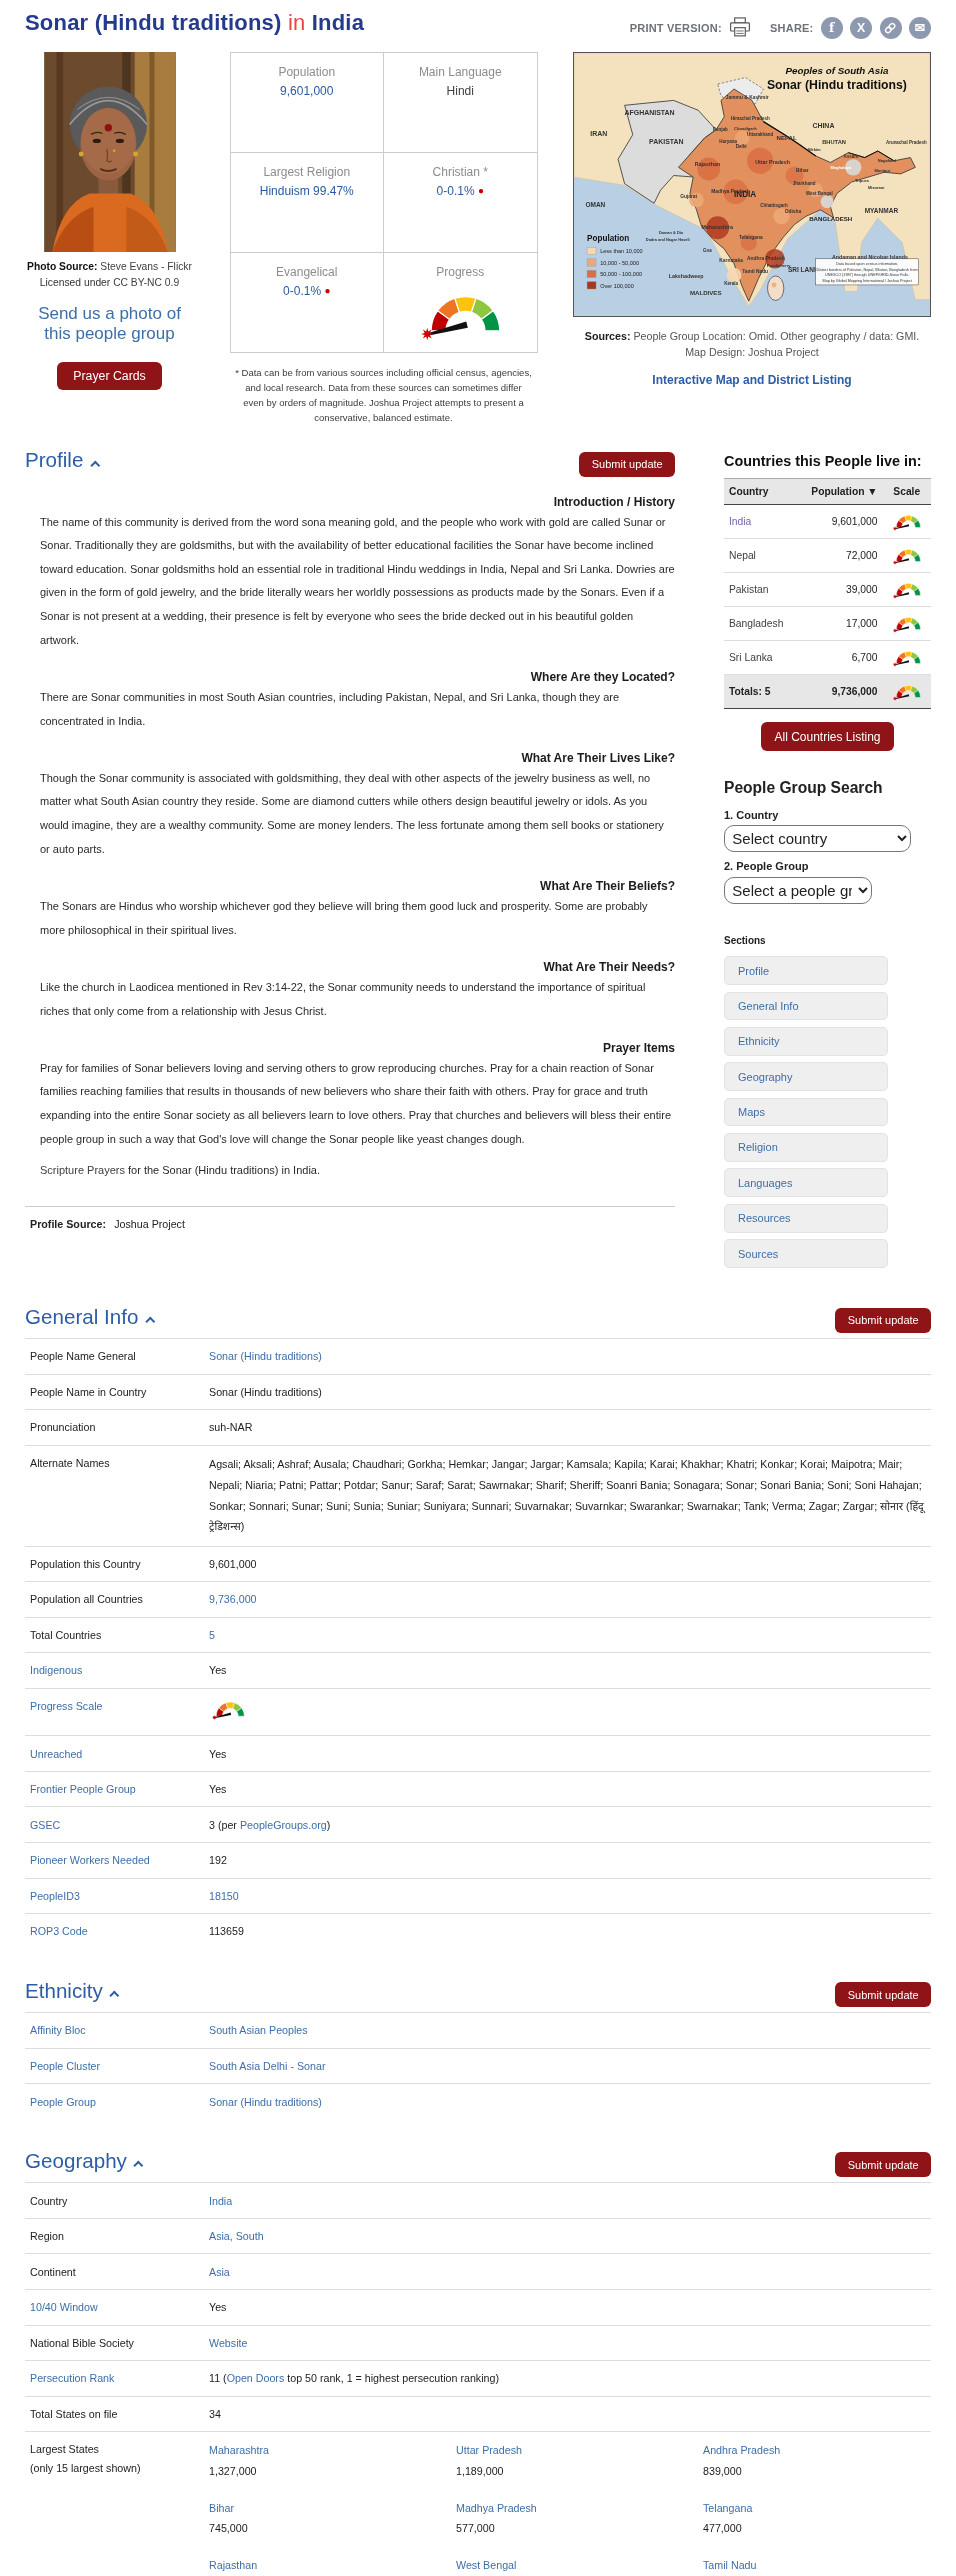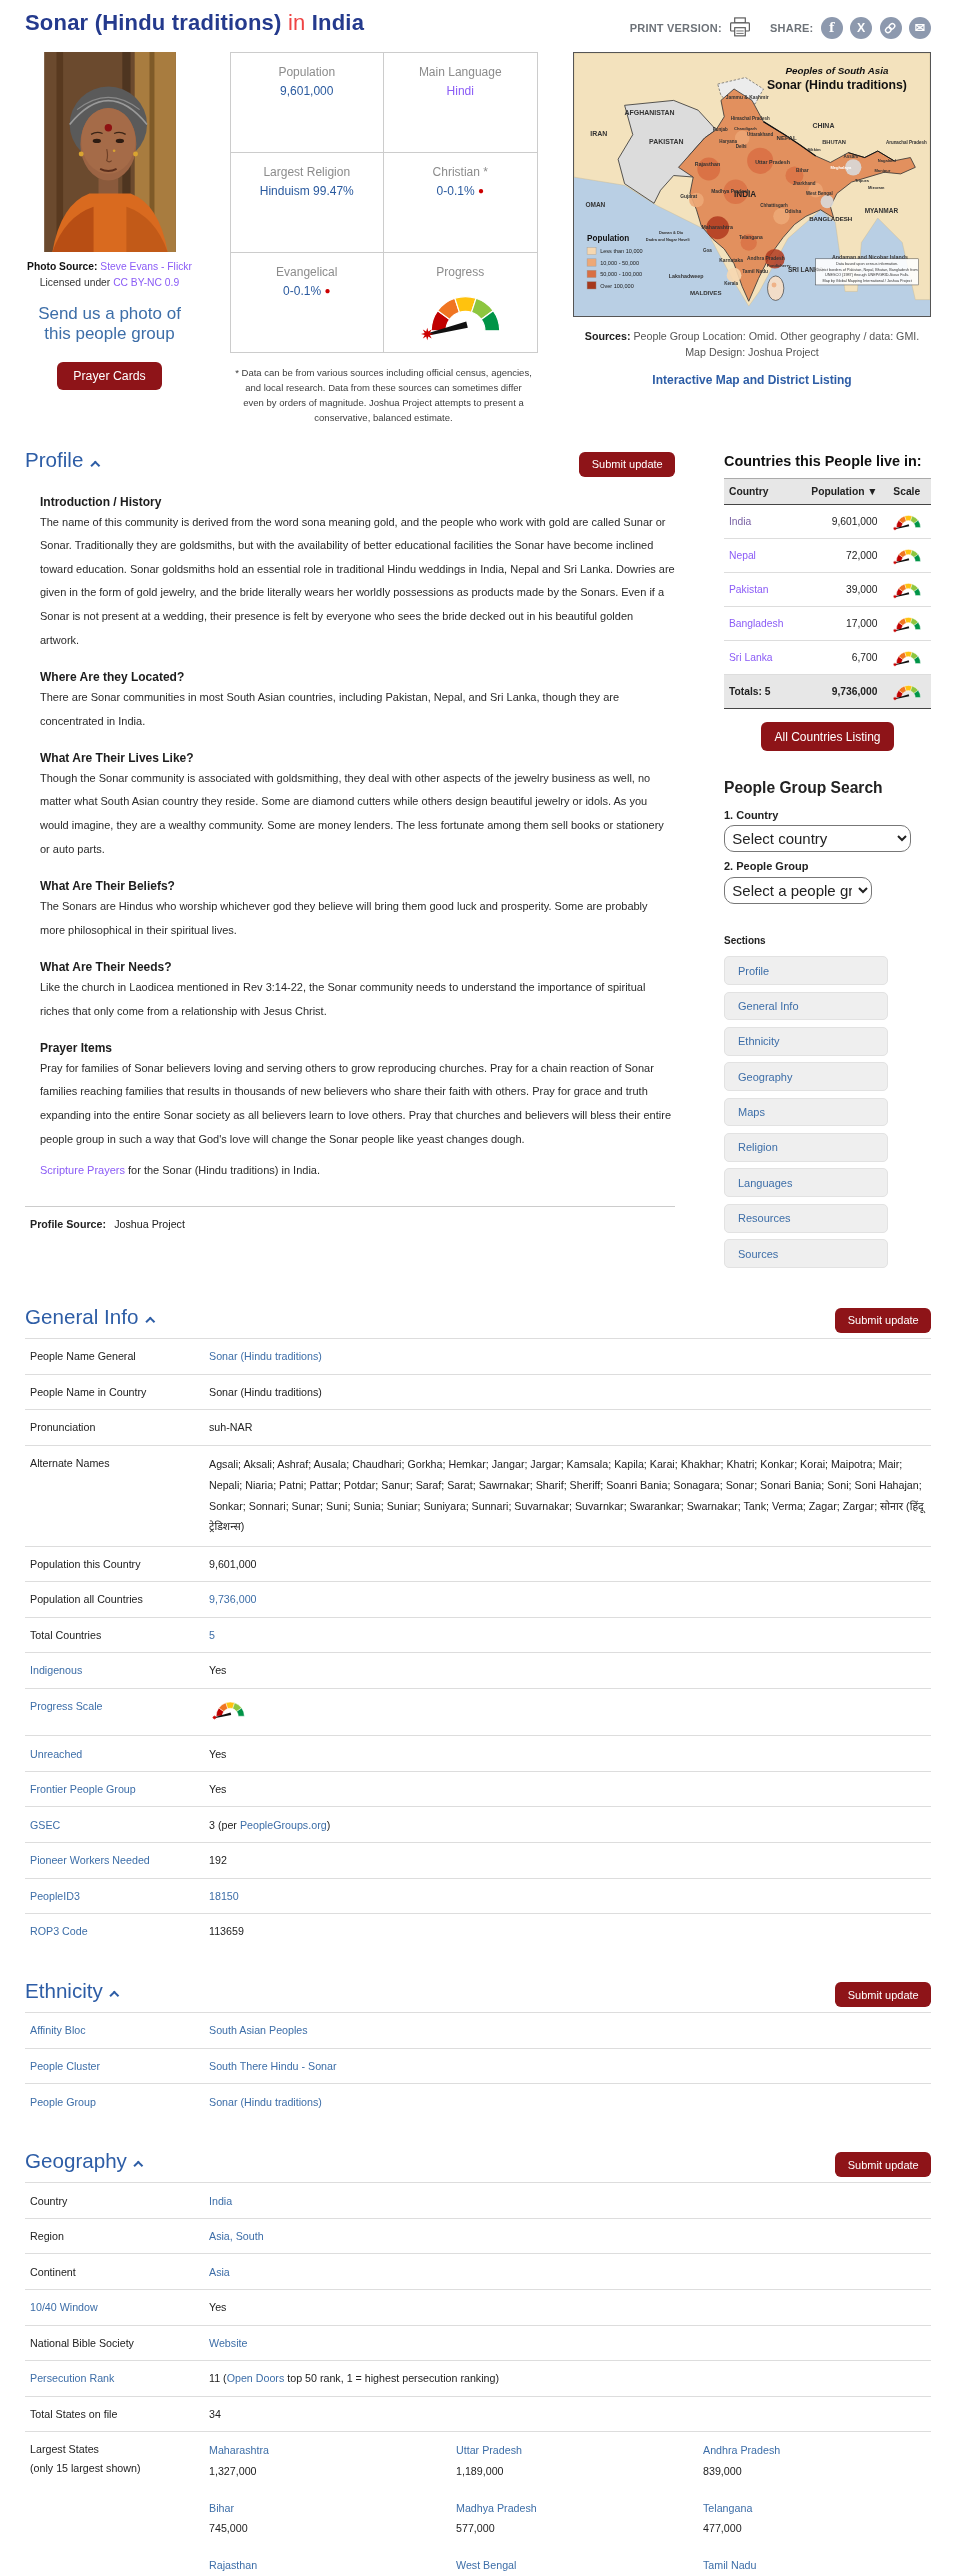--- a/index.html
+++ b/index.html
@@ -19,21 +19,21 @@
                   font-size:12.3px; font-weight:700; cursor:pointer; }
   .share-circle.fb { font-family:"DejaVu Serif", serif; }
   .share-label { margin-left:11.5px; }
 
   
   .top-grid { display:flex; justify-content:space-between; }
   .photo-col { width:169px; text-align:center; }
   .portrait { width:132px; height:200px; margin:0 auto; display:block; }
   .photo-caption { font-size:10.3px; color:#333; margin-top:6.6px; line-height:1.55; }
   .photo-caption b { color:#111; }
-  .link { color:#8b5cf6; cursor:pointer; }
+  .link { color:#404040; cursor:pointer; }
   .send-photo { display:block; font-size:17px; margin-top:13px; color:#3d6ea8; }
   .btn-red { background:#8e1418; color:#fff; border:none; border-radius:6px; cursor:pointer;
              font-family:"Liberation Sans", sans-serif; }
   .prayer-btn { margin-top:18px; padding:7.4px 16.4px; font-size:12.3px; }
 
   .stats-col { width:308px; }
   .stats-table { width:100%; border-collapse:collapse; table-layout:fixed; }
   .stats-table td { border:0.8px solid #cccccc; height:100px; vertical-align:top; text-align:center; padding-top:11.5px; }
   .s-label { color:#8c8c8c; font-size:12px; margin-bottom:5.8px; }
   .s-value { color:#2a5a9f; font-size:12px; }
@@ -52,21 +52,21 @@
   .main-col { flex:1; min-width:0; }
   .sidebar { width:207px; flex-shrink:0; }
 
   .sec-head-row { display:flex; justify-content:space-between; align-items:flex-start; margin-bottom:5px; }
   .sec-title { font-size:20.6px; font-weight:500; color:#2d5da6; margin:0; }
   .caret { display:inline-block; width:6.6px; height:6.6px; border-left:2.1px solid currentColor;
            border-top:2.1px solid currentColor; transform:rotate(45deg); margin-left:8.2px; vertical-align:-0.8px; cursor:pointer; }
   .submit-btn { padding:6.6px 12.3px; font-size:11px; border-radius:5.8px; margin-top:3.3px; }
 
   .prose { padding-left:15px; }
-  .prose h3 { font-size:12px; font-weight:700; color:#1c1c1c; margin:18px 0 1.6px 0; }
+  .prose h3 { font-size:12px; font-weight:700; color:#1c1c1c; margin:18px 0 1.6px 0;text-align:right; }
   .prose p { font-size:11px; line-height:2.15; margin:1.6px 0 8.2px 0; color:#2a2a2a; }
   .scripture-line { font-size:11px; margin-top:25px; }
   .profile-source { border-top:0.8px solid #cccccc; margin-top:23px; padding:10.7px 5px; font-size:10.7px; }
   .profile-source b { margin-right:8.2px; }
 
   
   .sb-title { font-size:14.4px; font-weight:700; margin:5px 0 8.2px 0; color:#111; }
   .ctable { width:100%; border-collapse:collapse; font-size:10.3px; }
   .ctable th { background:#e7e7e7; border-top:0.8px solid #aaa; border-bottom:1.6px solid #444;
                padding:7.4px 5px; font-size:10.3px; cursor:pointer; }
@@ -519,21 +519,21 @@
       <button class="btn-red submit-btn">Submit update</button>
     </div>
     <table class="info-table">
       <tbody>
           <tr>
         <td class="lbl"><a class="lbl-link">Affinity Bloc</a></td>
         <td><a class="v-link">South Asian Peoples</a></td>
       </tr>
       <tr>
         <td class="lbl"><a class="lbl-link">People Cluster</a></td>
-        <td><a class="v-link">South There Hindu - Sonar</a></td>
+        <td><a class="v-link">South Asia Delhi - Sonar</a></td>
       </tr>
       <tr>
         <td class="lbl"><a class="lbl-link">People Group</a></td>
         <td><a class="v-link">Sonar (Hindu traditions)</a></td>
       </tr>
     </tbody>
       </table>
   </section>
 
   <section class="full-sec">

